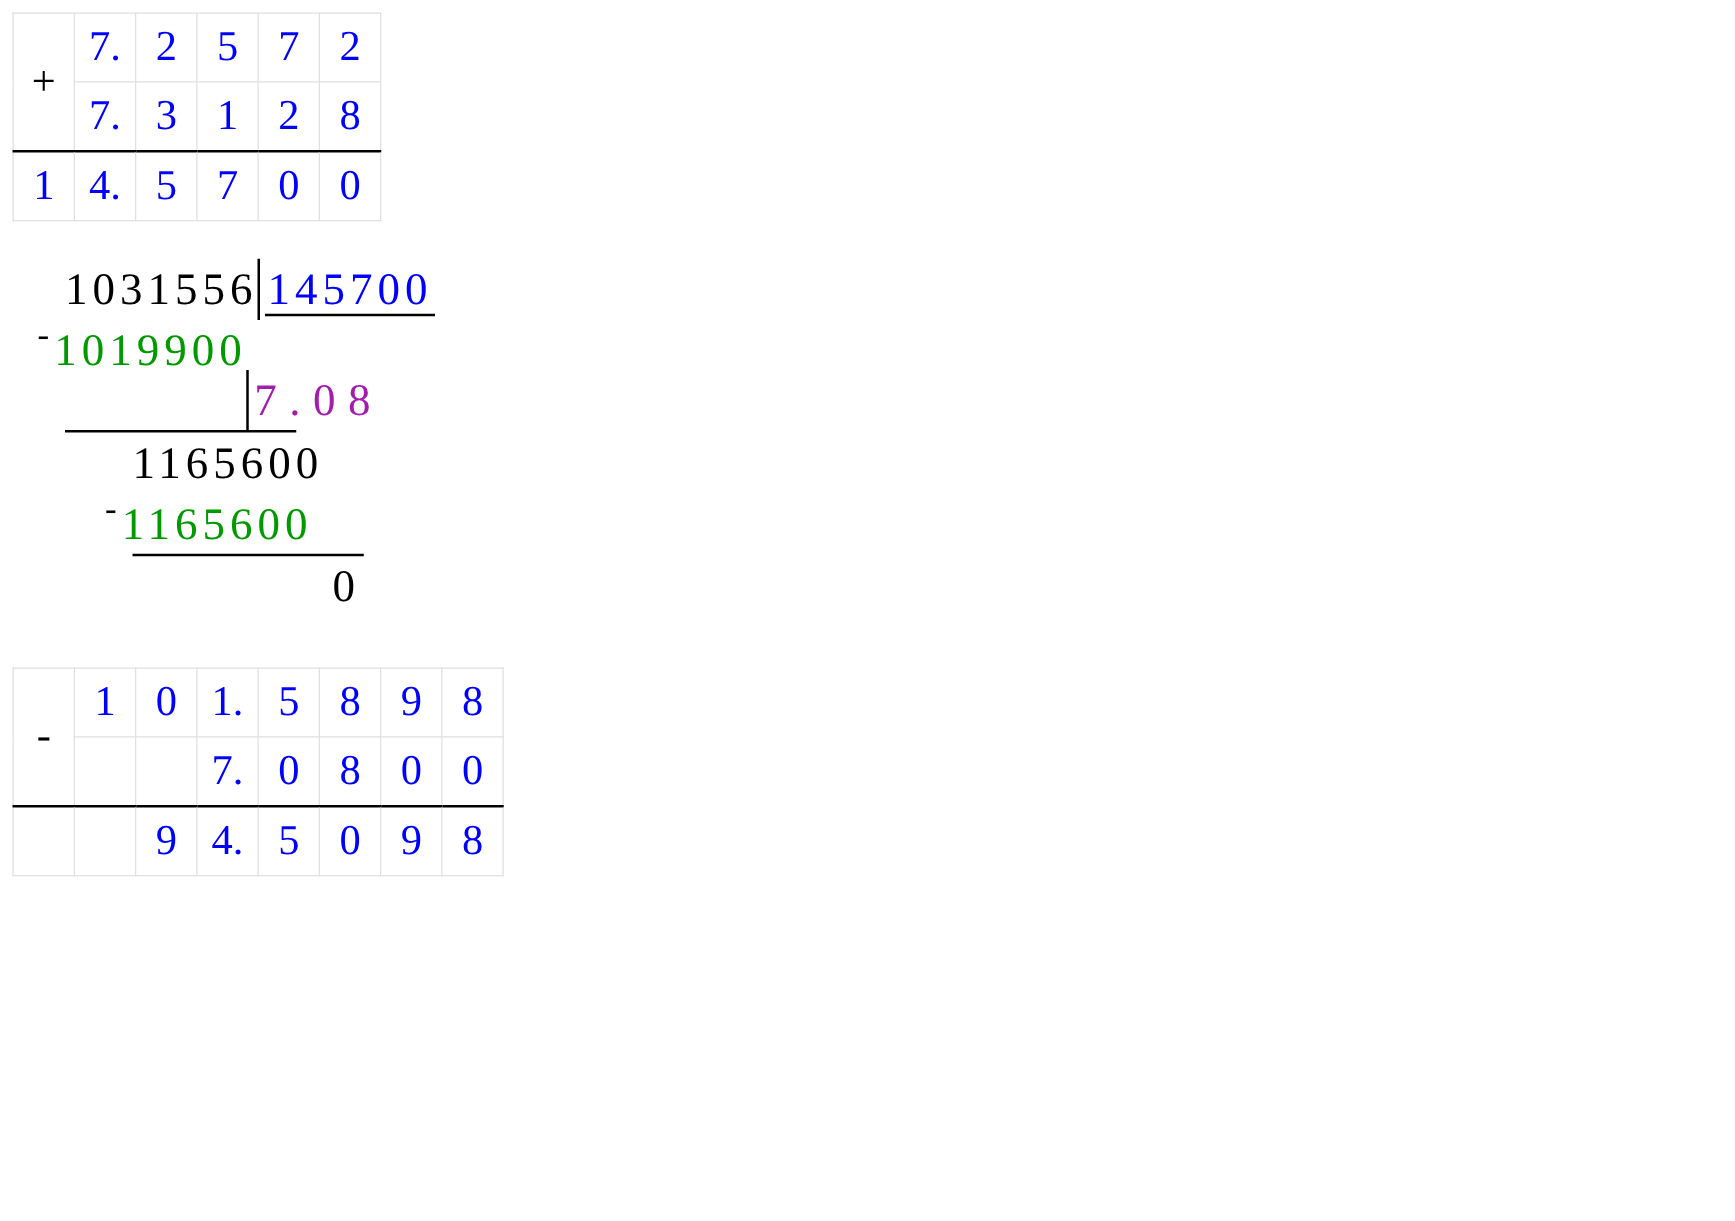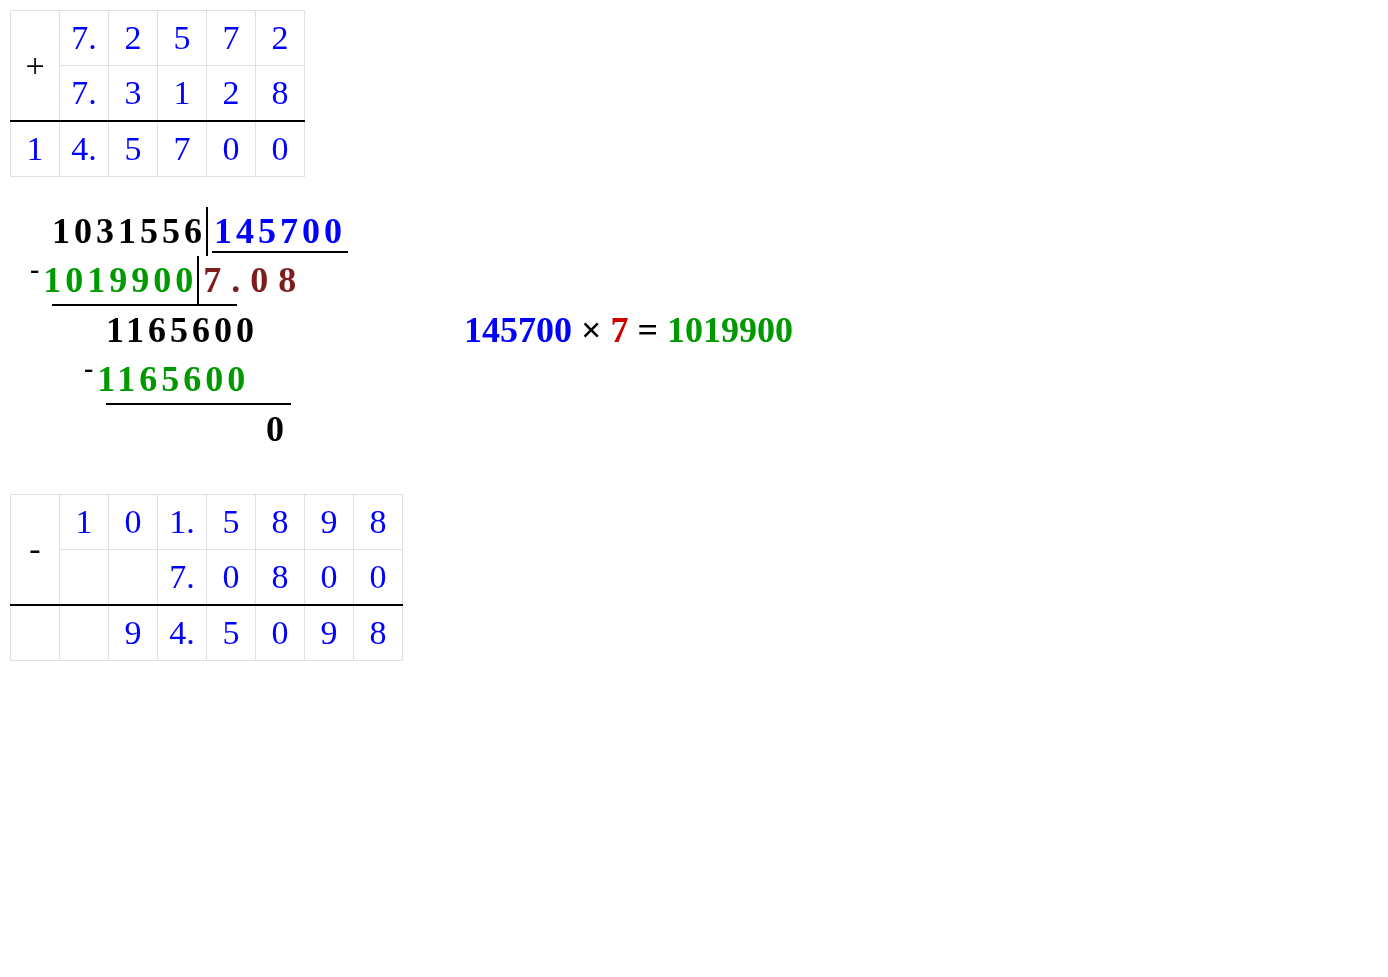--- a/index.html
+++ b/index.html
@@ -27,24 +27,23 @@
     color: #000000;
   }
   table.grid td.topline {
     border-top: 2px solid #000;
   }
   .section {
     margin-bottom: 30px;
   }
   .long-division-wrap {
     display: flex;
-    align-items: center;
-    gap: 116px;
+    align-items: flex-end;
+    gap: 68px;
     margin-bottom: 40px;
-    font-weight: bold;
   }
   .ld {
     font-size: 36px;
     line-height: 1.35;
     font-family: "Times New Roman", serif;
     letter-spacing: 4px;
   }
   .ld .row {
     display: flex;
     white-space: pre;
@@ -54,21 +53,22 @@
     font-size: 28px;
     position: relative;
     top: -6px;
   }
   .divisor {
     border-bottom: 2px solid #000;
     color: #0000ff;
     padding: 0 2px;
   }
   .quotient {
-    color: #7f1d1d;
+    color: #a21caf;
+    margin-top: 40px;
   }
   .vline {
     border-left: 2px solid #000;
     padding-left: 4px;
   }
   .hline {
     border-top: 2px solid #000;
     display: inline-block;
   }
   .green { color: #009900; }
@@ -150,27 +150,20 @@
       <span class="hline" style="width:185px;"></span>
     </div>
 
     <div class="row">
       <span style="display:inline-block;width:236px;"></span>
       <span class="black">0</span>
     </div>
   </div>
 
   <div class="steps">
-    <div>
-      <span class="blue">145700</span>
-      <span>×</span>
-      <span class="red">7</span>
-      <span>=</span>
-      <span class="green">1019900</span>
-    </div>
   </div>
 </div>
 
 <div class="section">
 <table class="grid">
   <tbody>
         <tr>
     <td class="op" rowspan="2">-</td>
     <td>1</td>
     <td>0</td>

